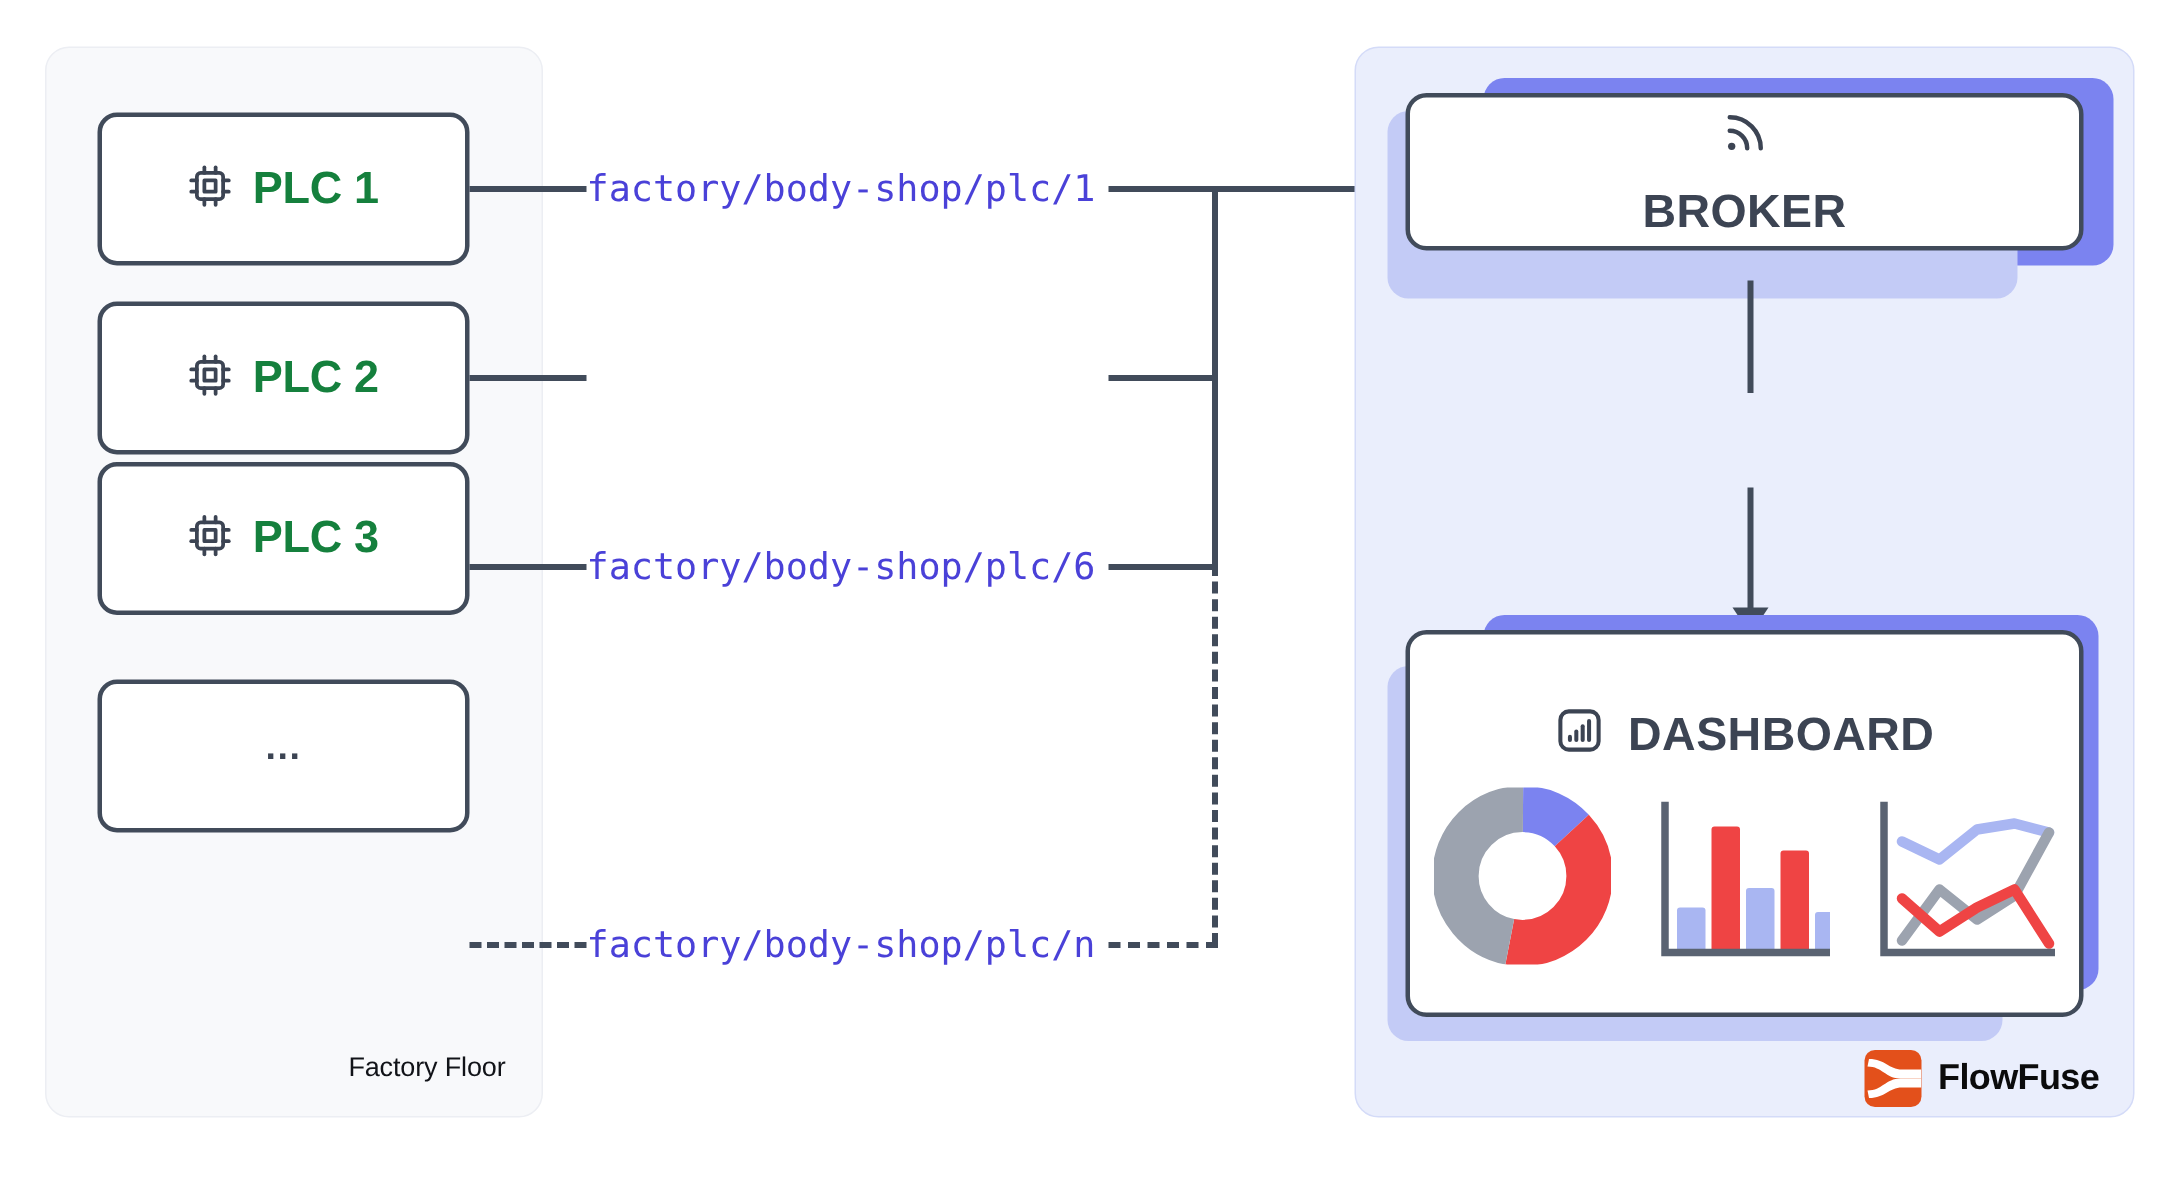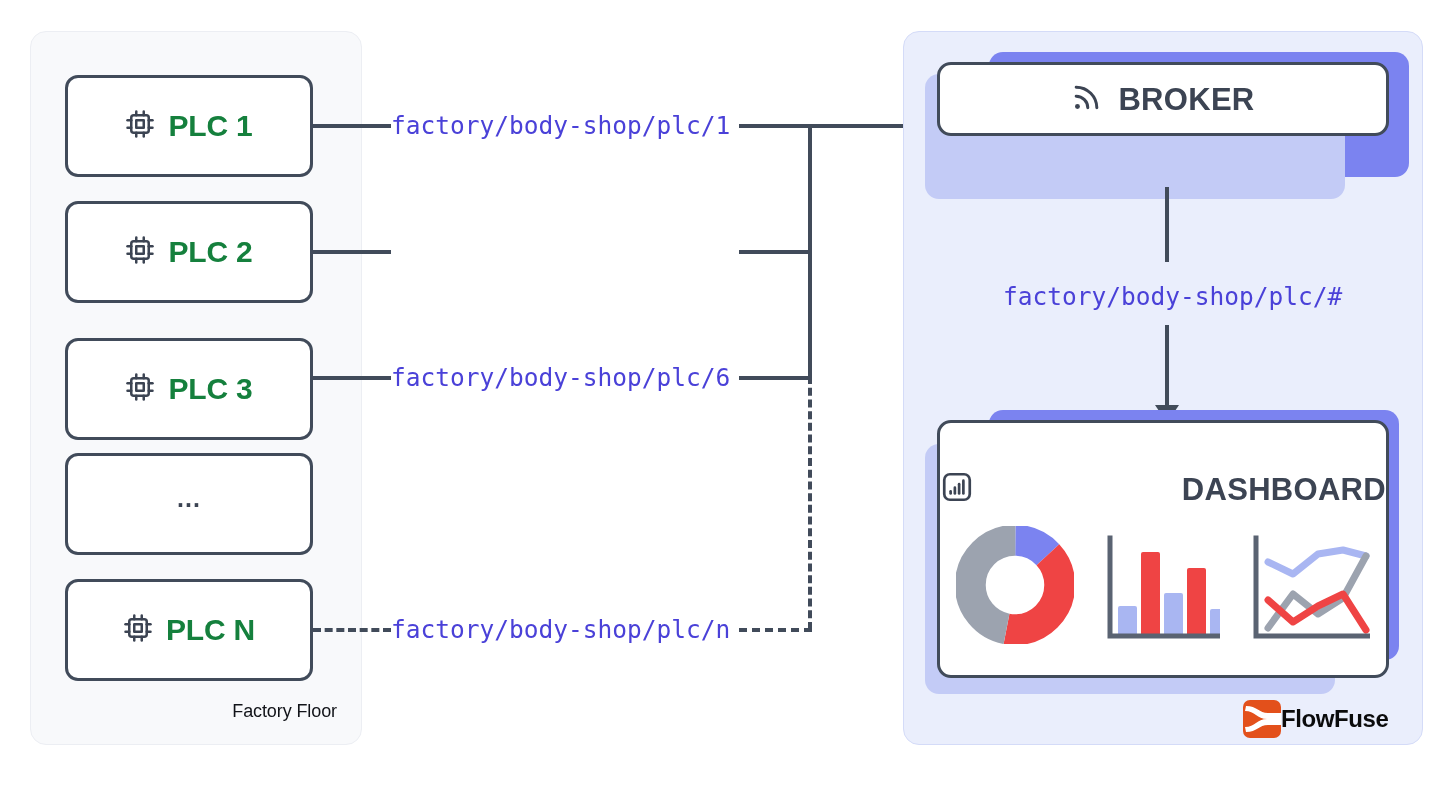--- a/index.html
+++ b/index.html
@@ -100,33 +100,33 @@
     position: absolute;
     background: #ffffff;
     border: 3px solid #414b5a;
     border-radius: 14px;
     box-sizing: border-box;
   }
 
   #broker-wrap { left: 937px; top: 62px; width: 460px; height: 125px; }
   #broker-shadow-dark  { left: 52px;  top: -10px; width: 420px; height: 125px; }
   #broker-shadow-light { left: -12px; top: 12px;  width: 420px; height: 125px; }
-  #broker-face { left: 0; top: 0; width: 452px; height: 74px;
-                 display: flex; align-items: center; justify-content: center; gap: 16px; }
+  #broker-face { left: 0; top: 0; width: 452px; height: 105px;
+                 display: flex; align-items: center; justify-content: center; gap: 16px; flex-direction: column; }
   #broker-title {
     font-size: 31px; font-weight: bold; color: #3c4453; letter-spacing: 0.3px; line-height: 1;
   }
 
   #dashboard-wrap { left: 937px; top: 420px; width: 462px; height: 285px; }
   #dashboard-shadow-dark  { left: 52px;  top: -10px; width: 410px; height: 250px; }
   #dashboard-shadow-light { left: -12px; top: 24px;  width: 410px; height: 250px; }
   #dashboard-face { left: 0; top: 0; width: 452px; height: 258px; }
   #dashboard-header {
     position: absolute; left: 0; right: 0; top: 47px;
-    display: flex; align-items: center; justify-content: space-between; gap: 15px;
+    display: flex; align-items: center; justify-content: center; gap: 15px;
   }
   #dashboard-title {
     font-size: 31px; font-weight: bold; color: #3c4453; letter-spacing: 0.3px; line-height: 1;
   }
   #dashboard-charts {
     position: absolute; left: 0; right: 0; top: 105px; height: 120px;
     display: flex; align-items: flex-end; justify-content: center; gap: 28px;
   }
 
   
@@ -175,20 +175,21 @@
     border-top: 18px solid #414b5a;
   }
 
   
   #flowfuse-logo {
     position: absolute;
     left: 1243px;
     top: 700px;
     display: flex;
     align-items: center;
+    gap: 11px;
   }
   #flowfuse-mark {
     width: 38px; height: 38px;
     background: #e3501b;
     border-radius: 7px;
     position: relative;
     overflow: hidden;
   }
   #flowfuse-name {
     font-size: 24px;
@@ -236,21 +237,21 @@
           <line x1="15" y1="19" x2="15" y2="22"></line>
         <line x1="2" y1="9" x2="5" y2="9"></line>
           <line x1="2" y1="15" x2="5" y2="15"></line>
         <line x1="19" y1="9" x2="22" y2="9"></line>
           <line x1="19" y1="15" x2="22" y2="15"></line>
       </svg>
     </span>
     <span class="plc-label">PLC 2</span>
   </div>
 
-  <div class="plc-box" style="top:338px">
+  <div class="plc-box" style="top:308px">
     <span>
       <svg width="30" height="30" viewBox="0 0 24 24" fill="none" stroke="#3c4453" stroke-width="2" stroke-linecap="round" stroke-linejoin="round">
         <rect x="5" y="5" width="14" height="14" rx="2"></rect>
         <rect x="9" y="9" width="6" height="6"></rect>
         <line x1="9" y1="2" x2="9" y2="5"></line>
           <line x1="15" y1="2" x2="15" y2="5"></line>
         <line x1="9" y1="19" x2="9" y2="22"></line>
           <line x1="15" y1="19" x2="15" y2="22"></line>
         <line x1="2" y1="9" x2="5" y2="9"></line>
           <line x1="2" y1="15" x2="5" y2="15"></line>
@@ -258,37 +259,20 @@
           <line x1="19" y1="15" x2="22" y2="15"></line>
       </svg>
     </span>
     <span class="plc-label">PLC 3</span>
   </div>
 
   <div class="plc-box" style="top:453px">
     <span class="ellipsis-label">...</span>
   </div>
 
-  <div class="plc-box" style="top:579px">
-    <span>
-      <svg width="30" height="30" viewBox="0 0 24 24" fill="none" stroke="#3c4453" stroke-width="2" stroke-linecap="round" stroke-linejoin="round">
-        <rect x="5" y="5" width="14" height="14" rx="2"></rect>
-        <rect x="9" y="9" width="6" height="6"></rect>
-        <line x1="9" y1="2" x2="9" y2="5"></line>
-          <line x1="15" y1="2" x2="15" y2="5"></line>
-        <line x1="9" y1="19" x2="9" y2="22"></line>
-          <line x1="15" y1="19" x2="15" y2="22"></line>
-        <line x1="2" y1="9" x2="5" y2="9"></line>
-          <line x1="2" y1="15" x2="5" y2="15"></line>
-        <line x1="19" y1="9" x2="22" y2="9"></line>
-          <line x1="19" y1="15" x2="22" y2="15"></line>
-      </svg>
-    </span>
-    <span class="plc-label">PLC N</span>
-  </div>
 
   <div class="hline" style="left:313px; top:124px; width:78px"></div>
   <div class="hline" style="left:739px; top:124px; width:73px"></div>
 
   <div class="hline" style="left:313px; top:250px; width:78px"></div>
   <div class="hline" style="left:739px; top:250px; width:73px"></div>
 
   <div class="hline" style="left:313px; top:376px; width:78px"></div>
   <div class="hline" style="left:739px; top:376px; width:73px"></div>
 
@@ -316,21 +300,20 @@
           <path d="M4 11a9 9 0 0 1 9 9"></path>
           <path d="M4 4a16 16 0 0 1 16 16"></path>
           <circle cx="5" cy="19" r="1.9" fill="#3c4453" stroke="none"></circle>
         </svg>
       </span>
       <span id="broker-title">BROKER</span>
     </div>
   </div>
 
   <div class="vline" style="left:1165px; top:187px; height:75px"></div>
-  <div class="topic" style="left:1003px; top:285px">factory/body-shop/plc/#</div>
   <div class="vline" style="left:1165px; top:325px; height:83px"></div>
   <div class="arrow-down" style="left:1155px; top:405px"></div>
 
   <div class="card-wrap" id="dashboard-wrap">
     <div class="shadow-dark" id="dashboard-shadow-dark"></div>
     <div class="shadow-light" id="dashboard-shadow-light"></div>
     <div class="card-face" id="dashboard-face">
 
       <div id="dashboard-header">
         <span>

